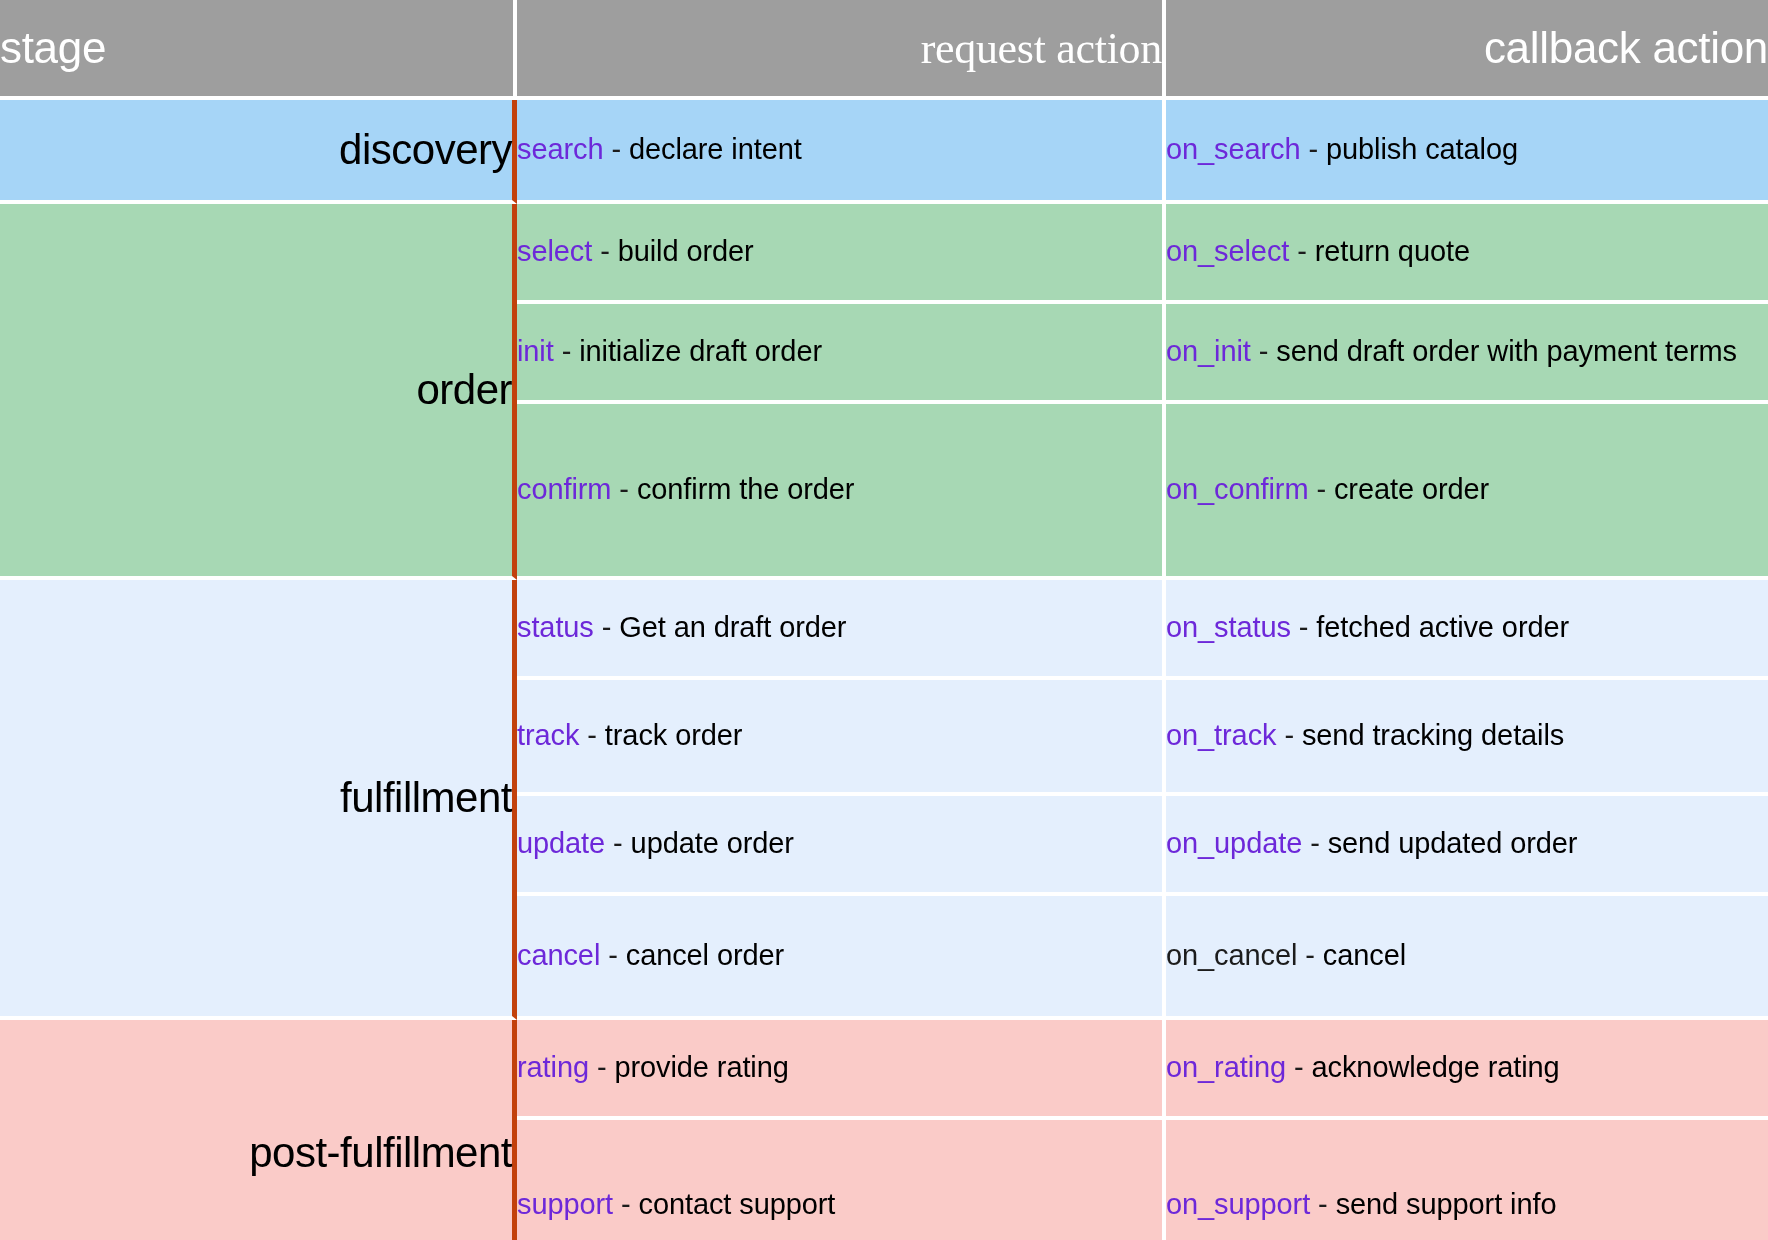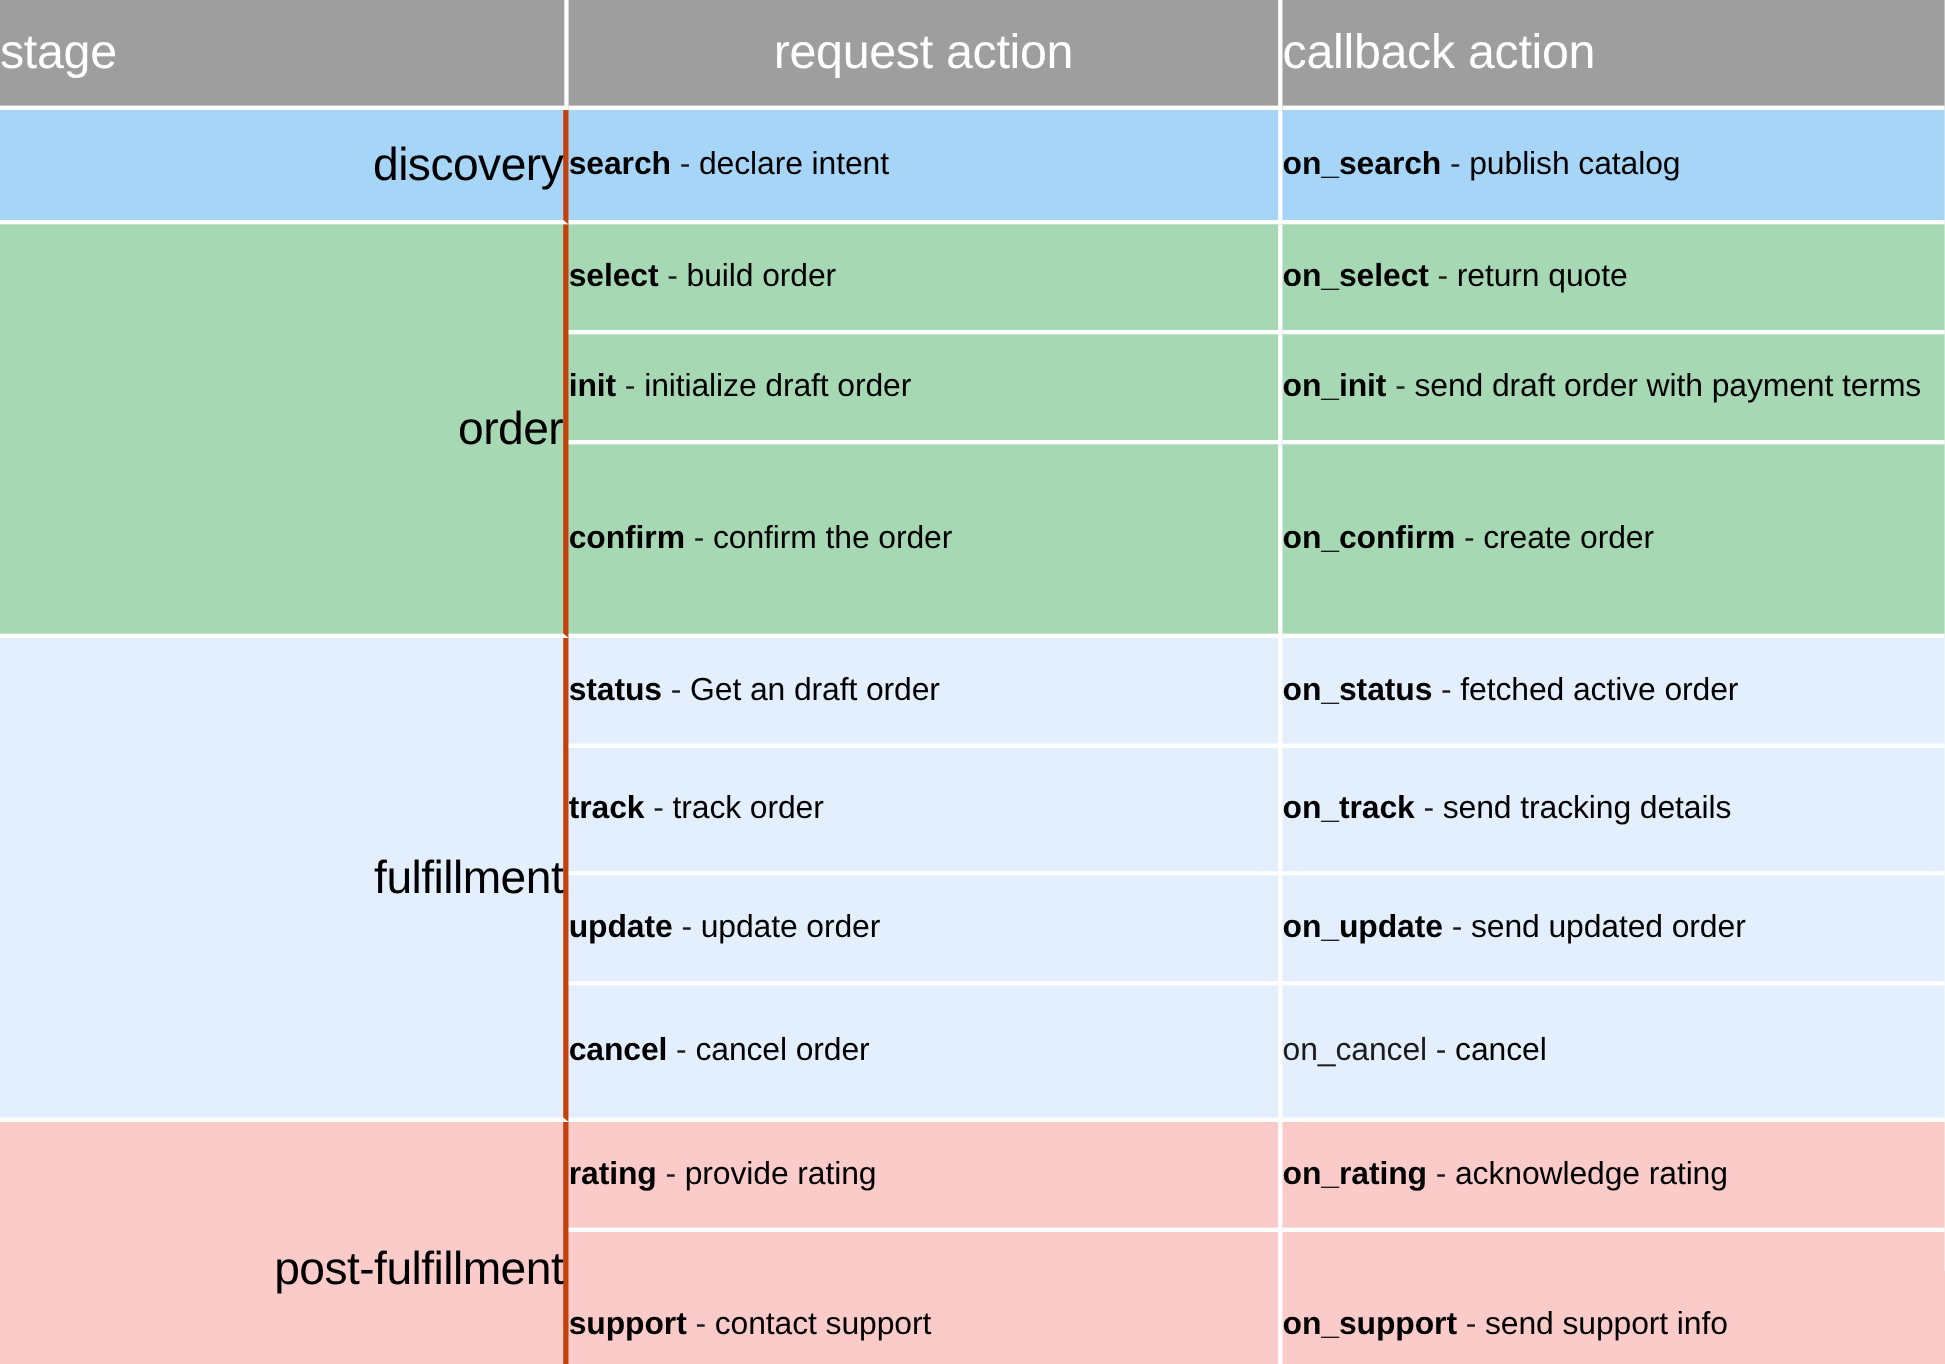--- a/index.html
+++ b/index.html
@@ -42,22 +42,22 @@
     font-size: 44px;
     font-weight: 400;
     height: 100px;
     box-sizing: border-box;
     border-right: 4px solid #ffffff;
     border-bottom: 4px solid #ffffff;
     padding: 0 22px;
     letter-spacing: -0.3px;
   }
   .head-cell.h-stage    { text-align: left; padding-right: 22px; }
-  .head-cell.h-request  { text-align: center; }
-  .head-cell.h-callback { text-align: left; border-right: none; }
+  .head-cell.h-request  { text-align: right; font-family: Liberation Serif, serif; }
+  .head-cell.h-callback { text-align: right; border-right: none; }
 
   
   .stage-cell {
     text-align: right;
     font-size: 42px;
     font-weight: 400;
     color: #000000;
     padding-right: 24px;
     box-sizing: border-box;
     border-right: 5px solid #c2410c;
@@ -73,22 +73,22 @@
     padding: 0 22px;
     box-sizing: border-box;
     border-right: 4px solid #ffffff;
     border-bottom: 4px solid #ffffff;
     line-height: 1.28;
     letter-spacing: -0.1px;
   }
   .action-cell.last-col { border-right: none; }
 
   .act-name {
-    font-weight: 700;
-    color: #000000;
+    font-weight: 400;
+    color: #6d28d9;
   }
   .act-sep  { color: #1c1c1c; }
   .act-desc { font-weight: 400; color: #000000; }
 
   
   .act-name.plain { font-weight: 400; color: #1c1c1c; }
 
   
   .stage-discovery td,
   td.bg-discovery        { background: #a6d5f7; }

